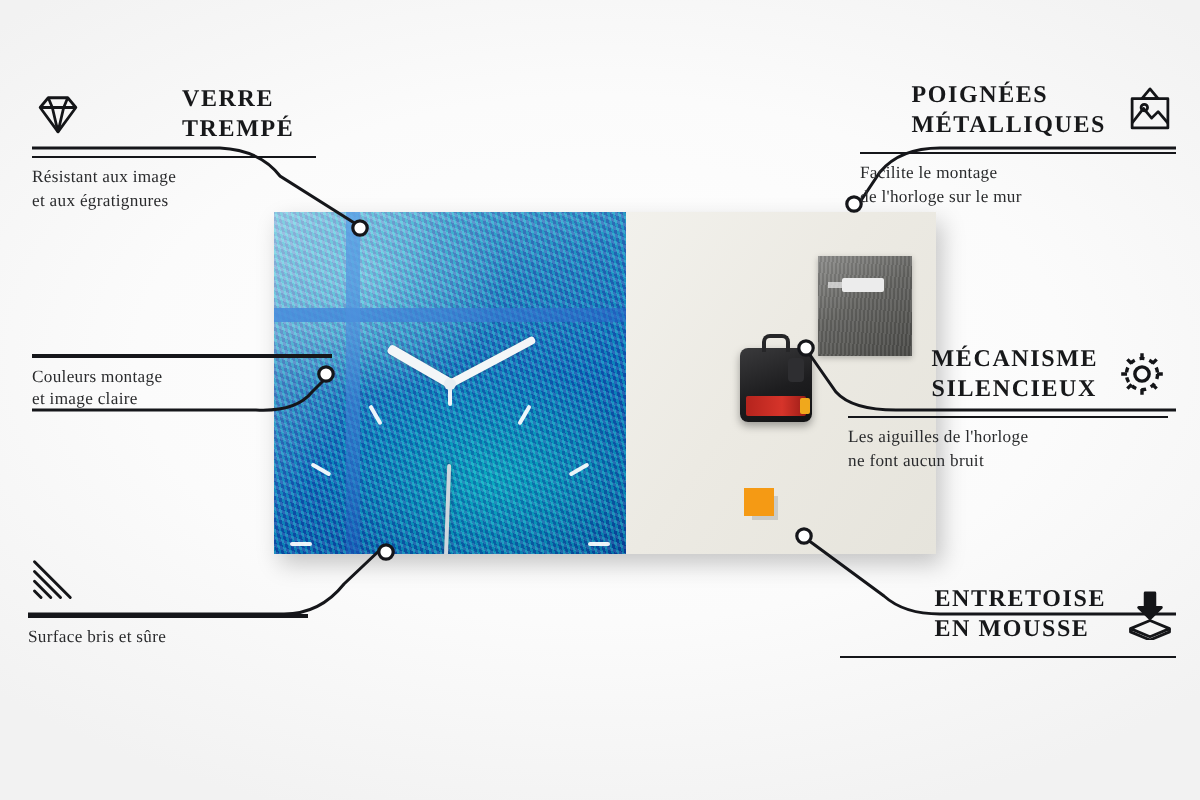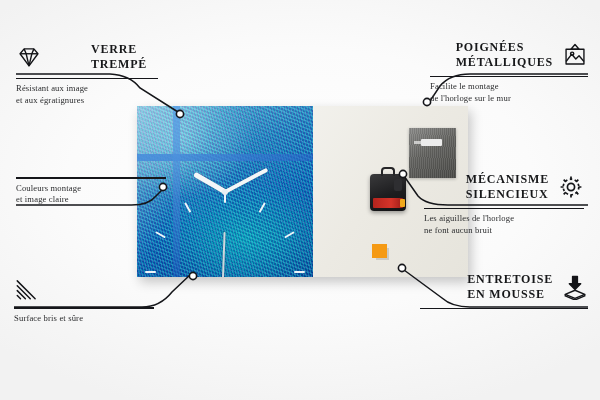--- a/index.html
+++ b/index.html
@@ -138,21 +138,21 @@
   }
   .hd-top { font-size:4.6px; font-weight:700; letter-spacing:.2px; }
   .hd-main { font-size:10px; font-weight:700; letter-spacing:.3px; }
 
   
   #c-verre   { left:16px;  top:42px;  width:142px; }
   #c-impr    { left:16px;  top:172px; width:150px; }
   #c-bords   { left:14px;  top:276px; width:140px; }
   #c-poig    { right:12px; top:40px;  width:158px; }
   #c-meca    { right:16px; top:172px; width:160px; }
-  #c-entr    { right:12px; top:272px; width:168px; }
+  #c-entr    { right:12px; top:292px; width:168px; }
 </style>
 </head>
 <body>
 
 <div class="stage">
 
   <div class="product">
 
     <div class="panel-front">
       <div class="face">

